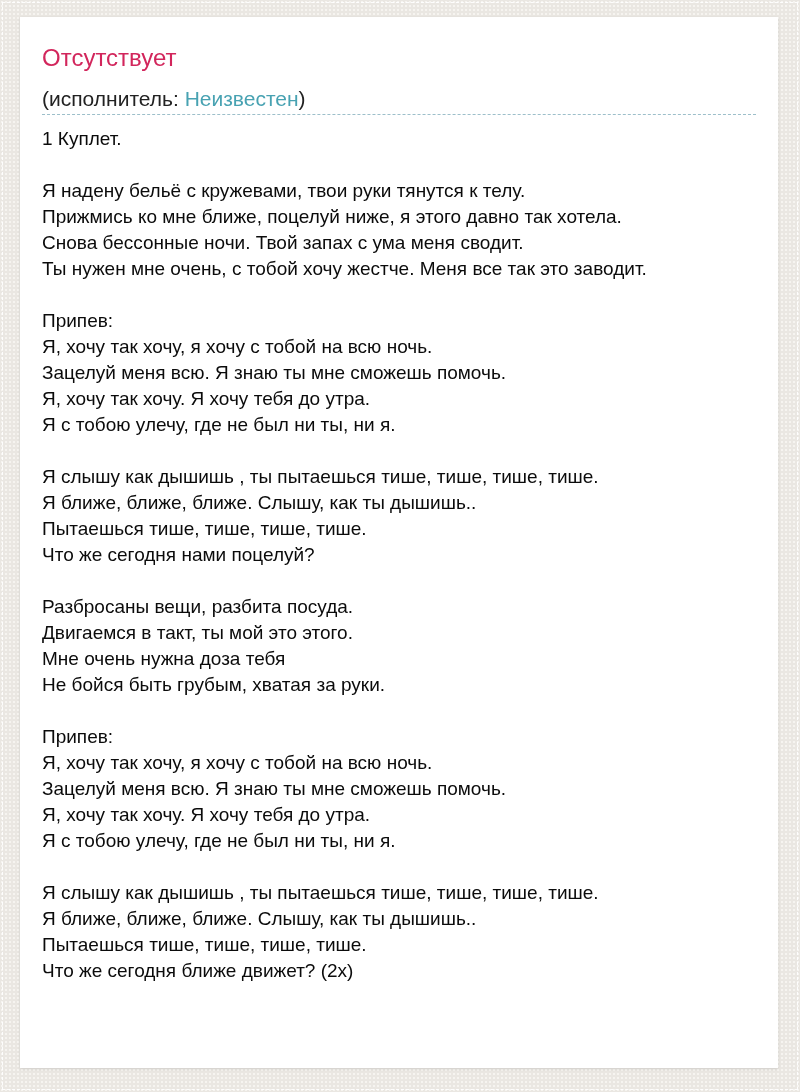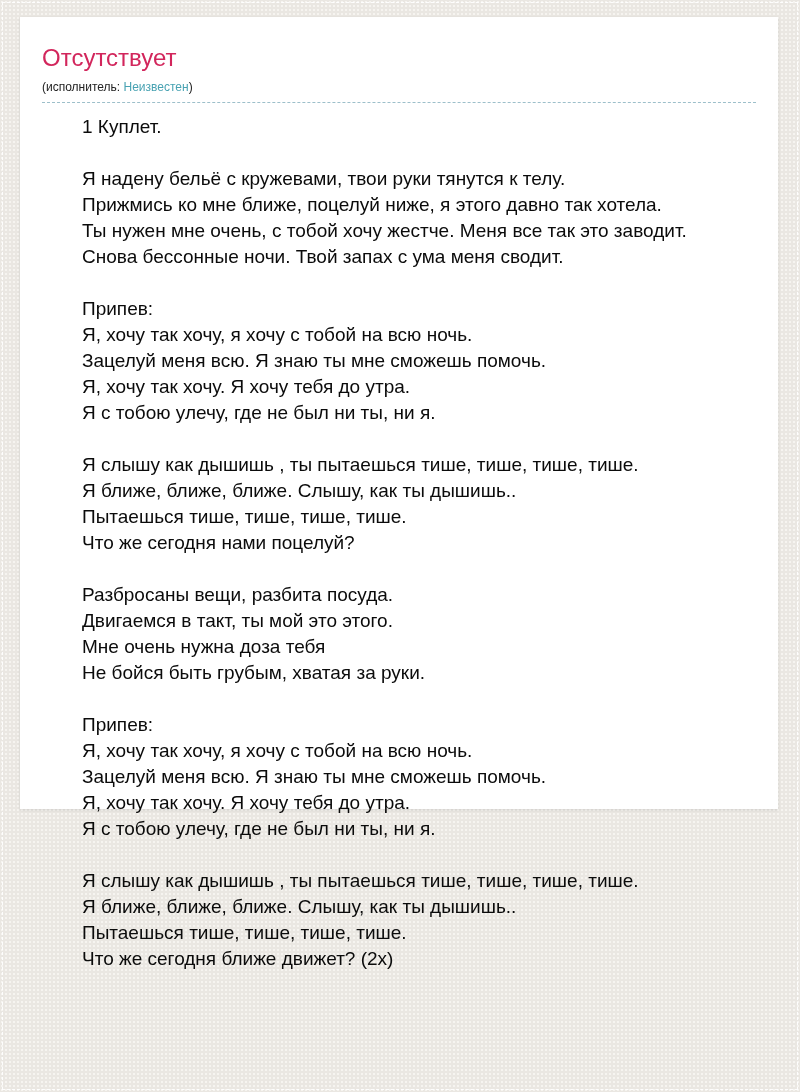--- a/index.html
+++ b/index.html
@@ -20,77 +20,76 @@
     position: absolute;
     left: 2px; top: 2px; right: 2px; bottom: 2px;
     border: 1px dashed rgba(255,255,255,0.95);
     pointer-events: none;
   }
   .card {
     position: absolute;
     left: 20px;
     top: 17px;
     width: 758px;
-    height: 792px;
+    height: 1051px;
     background: #ffffff;
     box-shadow: 0 1px 3px rgba(0,0,0,0.12);
     box-sizing: border-box;
     padding: 0 22px;
   }
   .song-title {
     margin: 26px 0 0 0;
     font-size: 24px;
     line-height: 30px;
     font-weight: normal;
     color: #d2265c;
   }
   .artist-row {
-    font-size: 12px;
+    font-size: 21px;
     line-height: 20px;
     color: #222222;
-    margin-top: 4px;
+    margin-top: 16px;
     padding-bottom: 5px;
     border-bottom: 1px dashed #9dbfca;
   }
   .artist-link {
     color: #48a2b2;
     text-decoration: none;
     cursor: pointer;
   }
   .lyrics {
     margin-top: 11px;
     font-size: 19px;
     line-height: 26px;
     color: #0b0b0b;
   }
   .lyric-line {
     min-height: 26px;
     white-space: pre-wrap;
-    margin-left: 40px;
   }
 </style>
 </head>
 <body>
 
 <div class="stitch-border"></div>
 
 <div class="card">
   <h1 class="song-title">Отсутствует</h1>
 
   <div class="artist-row">
     <span>(исполнитель: </span><a class="artist-link" href="#">Неизвестен</a><span>)</span>
   </div>
 
   <div class="lyrics">
       <div class="lyric-line">1 Куплет.</div>
       <div class="lyric-line"></div>
       <div class="lyric-line">Я надену бельё с кружевами, твои руки тянутся к телу.</div>
       <div class="lyric-line">Прижмись ко мне ближе, поцелуй ниже, я этого давно так хотела.</div>
+      <div class="lyric-line">Снова бессонные ночи. Твой запах с ума меня сводит.</div>
       <div class="lyric-line">Ты нужен мне очень, с тобой хочу жестче. Меня все так это заводит.</div>
-      <div class="lyric-line">Снова бессонные ночи. Твой запах с ума меня сводит.</div>
       <div class="lyric-line"></div>
       <div class="lyric-line">Припев:</div>
       <div class="lyric-line">Я, хочу так хочу, я хочу с тобой на всю ночь.</div>
       <div class="lyric-line">Зацелуй меня всю. Я знаю ты мне сможешь помочь.</div>
       <div class="lyric-line">Я, хочу так хочу. Я хочу тебя до утра.</div>
       <div class="lyric-line">Я с тобою улечу, где не был ни ты, ни я.</div>
       <div class="lyric-line"></div>
       <div class="lyric-line">Я слышу как дышишь , ты пытаешься тише, тише, тише, тише.</div>
       <div class="lyric-line">Я ближе, ближе, ближе. Слышу, как ты дышишь..</div>
       <div class="lyric-line">Пытаешься тише, тише, тише, тише.</div>

